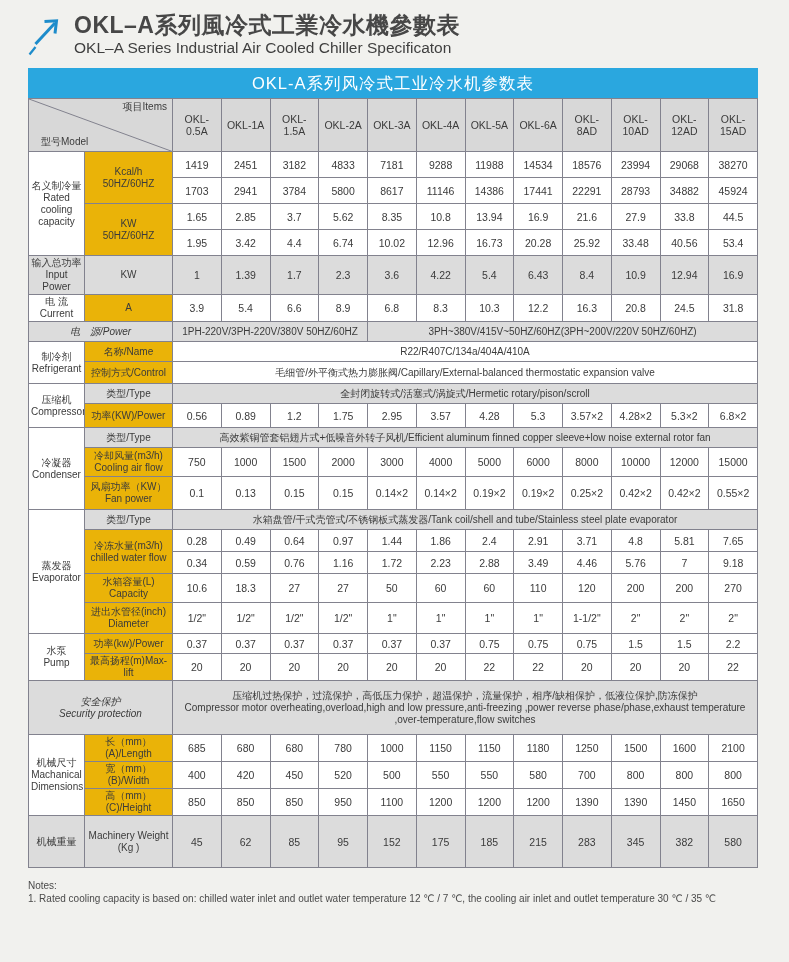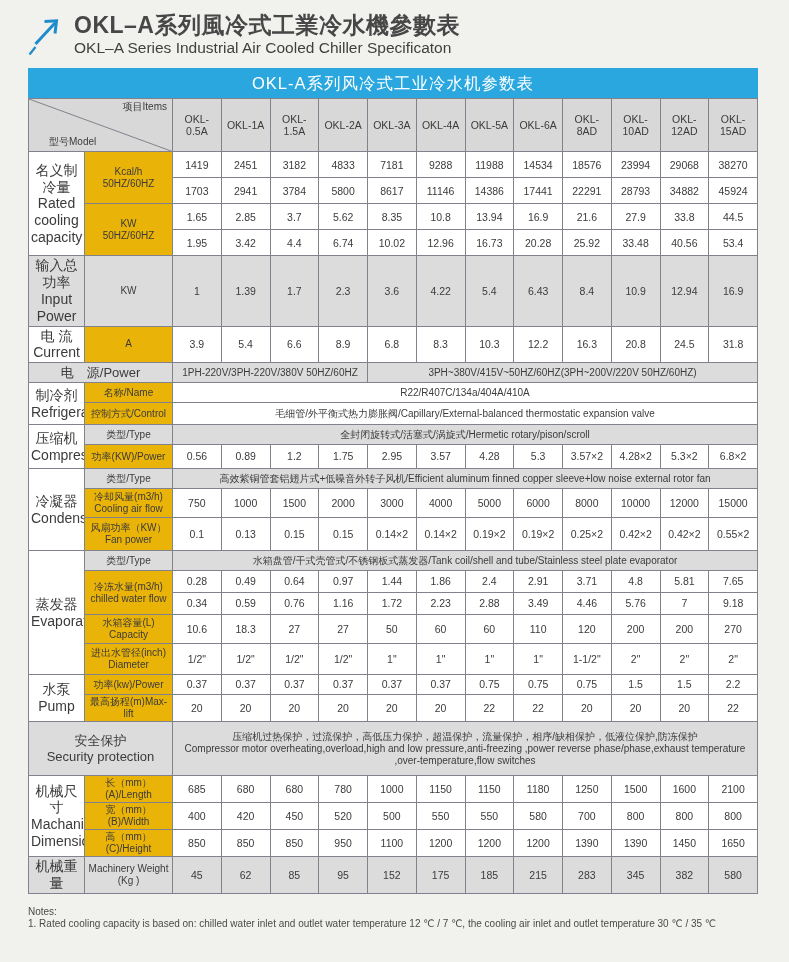--- a/index.html
+++ b/index.html
@@ -29,32 +29,32 @@
   table.spec{border-collapse:collapse;table-layout:fixed;width:730px;background:#ffffff;}
   table.spec col.c-cat{width:56px;}
   table.spec col.c-item{width:88px;}
   table.spec td,table.spec th{
     border:1px solid #82828e;
     text-align:center;vertical-align:middle;
     padding:1px 2px;line-height:1.2;
     white-space:pre-line;overflow:hidden;
   }
   thead th{background:#d8d8d8;font-weight:400;font-size:10.5px;height:27px;}
-  td.cat{font-size:14px;background:#ffffff;}
+  td.cat{font-size:10px;background:#ffffff;}
   td.item{font-size:10px;background:#eab308;}
   td.val{font-size:10.5px;background:#ffffff;}
   td.span{font-size:10px;background:#ffffff;margin-left:21px;}
-  td.wide{font-size:13px;background:#ffffff;}
+  td.wide{font-size:10px;background:#ffffff;font-style:italic;}
   td.s{background:#dcdcdc !important;}
   td.left{text-align:left;padding:3px 7px;}
 
   th.corner{position:relative;padding:0;}
   th.corner svg.diag{position:absolute;left:0;top:0;width:100%;height:100%;}
   th.corner .c-top{position:absolute;top:2px;right:5px;font-size:10px;}
-  th.corner .c-bot{position:absolute;bottom:3px;left:20px;font-size:10px;}
+  th.corner .c-bot{position:absolute;bottom:3px;left:12px;font-size:10px;}
 
   
   .notes{margin-top:12px;font-size:10px;line-height:12.3px;color:#4a4a4a;}
   .notes .line{white-space:pre-wrap;}
 </style>
 </head>
 <body>
 
 <div class="page">
 
@@ -434,21 +434,21 @@
           <td class="val">950</td>
           <td class="val">1100</td>
           <td class="val">1200</td>
           <td class="val">1200</td>
           <td class="val">1200</td>
           <td class="val">1390</td>
           <td class="val">1390</td>
           <td class="val">1450</td>
           <td class="val">1650</td>
         </tr>
-        <tr style="height: 32px;">
+        <tr style="height: 52px;">
           <td class="cat s">机械重量</td>
           <td class="item s">Machinery Weight
 (Kg )</td>
           <td class="val s">45</td>
           <td class="val s">62</td>
           <td class="val s">85</td>
           <td class="val s">95</td>
           <td class="val s">152</td>
           <td class="val s">175</td>
           <td class="val s">185</td>

